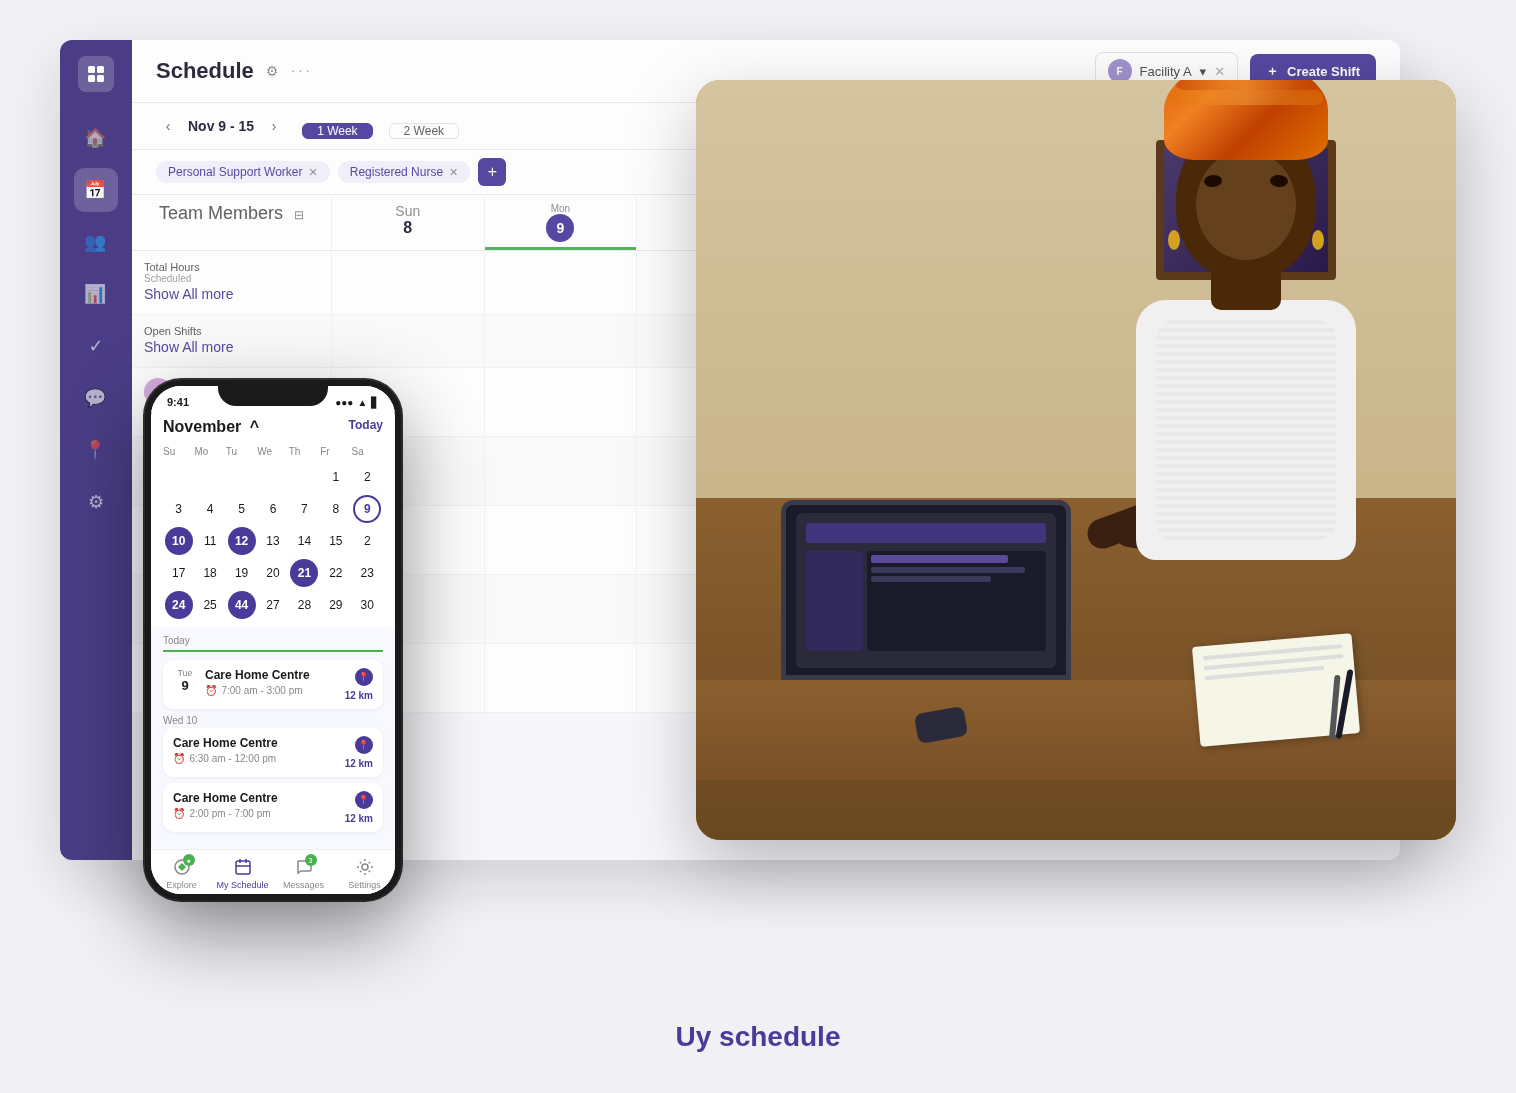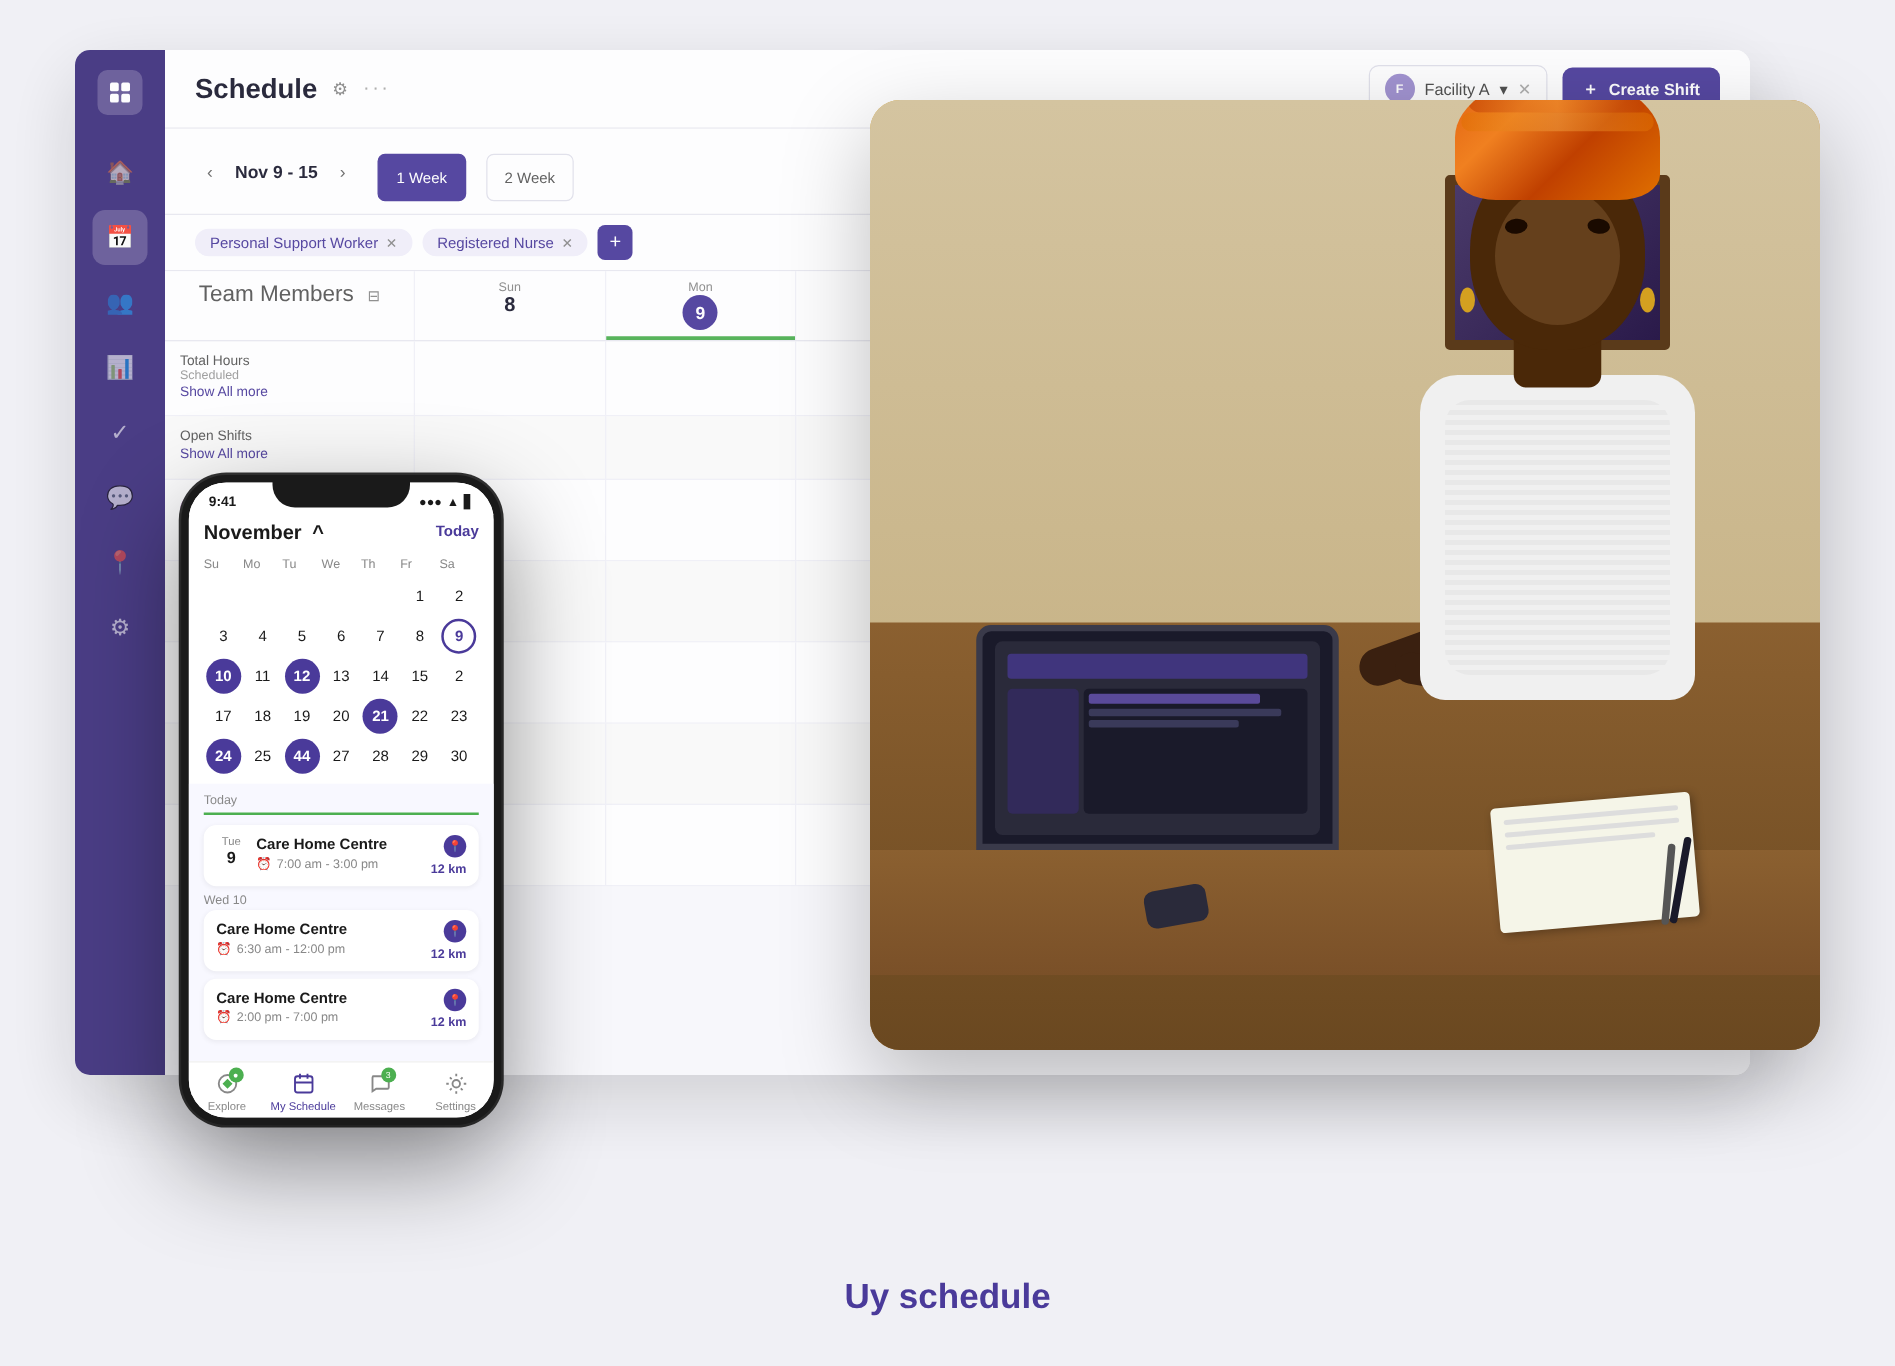--- a/index.html
+++ b/index.html
@@ -158,21 +158,21 @@
       cursor: pointer;
       color: #666;
       font-size: 14px;
     }
     .date-range {
       font-size: 14px;
       font-weight: 600;
       color: #1a1a2e;
     }
     .view-btn {
-      padding: 11px 14px;
+      padding: 0 14px;
       border-radius: 6px;
       border: 1px solid #e0e0eb;
       font-size: 12px;
       cursor: pointer;
       background: white;
       color: #555;
       margin-top: 10px;
     }
     .view-btn.active {
       background: #4a3a9a;
@@ -293,21 +293,21 @@
       border-right: 1px solid #f0f0f8;
       font-weight: 500;
     }
     .grid-cell {
       padding: 6px;
       border-right: 1px solid #f0f0f8;
       min-height: 50px;
     }
     .show-all-btn {
       display: inline-block;
-      font-size: 11px;
+      font-size: 14px;
       color: #4a3a9a;
       cursor: pointer;
       padding: 2px 0;
     }
     .member-avatar {
       width: 28px;
       height: 28px;
       border-radius: 50%;
       background: #c5b8e8;
       display: flex;
@@ -695,21 +695,21 @@
       </div>
       <div class="filter-add">+</div>
     </div>
 
     <div class="grid-header">
       <div class="grid-header-cell">
         <span style="font-size:18px;color:#555;font-weight:500">Team Members</span>
         <span style="margin-left:8px;font-size:12px;color:#888;cursor:pointer">⊟</span>
       </div>
       <div class="grid-header-cell">
-        <span style="display:block;font-size:10px;color:#888">Sun</span>
+        <span style="display:block;font-size:14px;color:#888">Sun</span>
         <span class="day-num">8</span>
       </div>
       <div class="grid-header-cell today">
         <span style="display:block;font-size:10px;color:#888">Mon</span>
         <span class="day-num" style="background:#4a3a9a;color:white;width:28px;height:28px;border-radius:50%;display:flex;align-items:center;justify-content:center;margin:0 auto;font-size:14px">9</span>
         <div class="today-line"></div>
       </div>
       <div class="grid-header-cell">
         <span style="display:block;font-size:10px;color:#888">Tue</span>
         <span class="day-num" style="font-size:14px">10</span>

